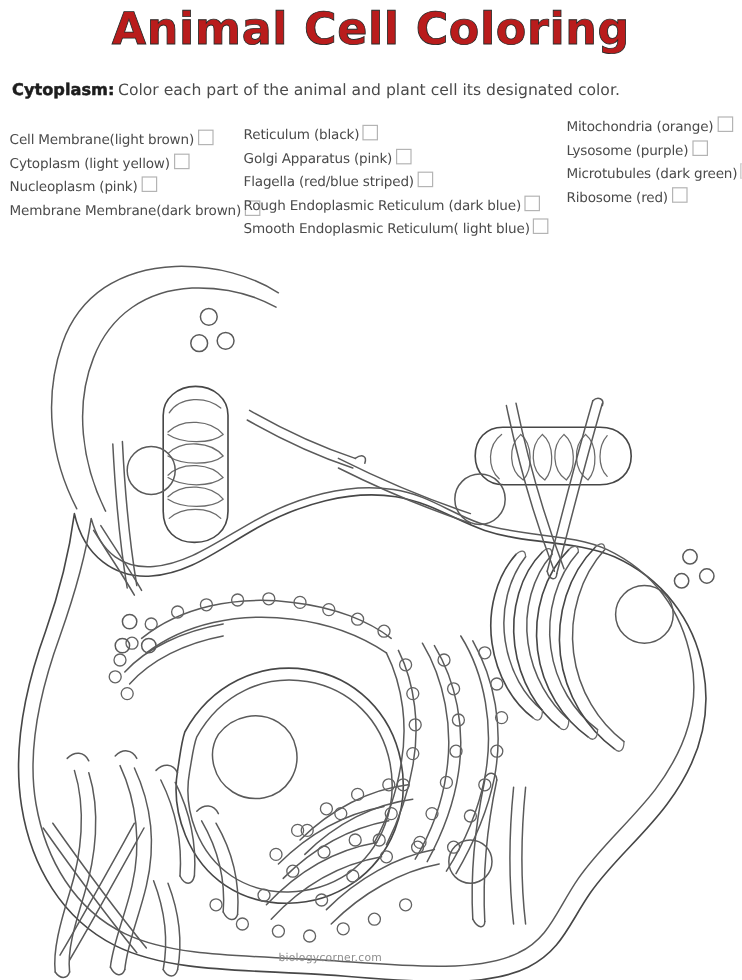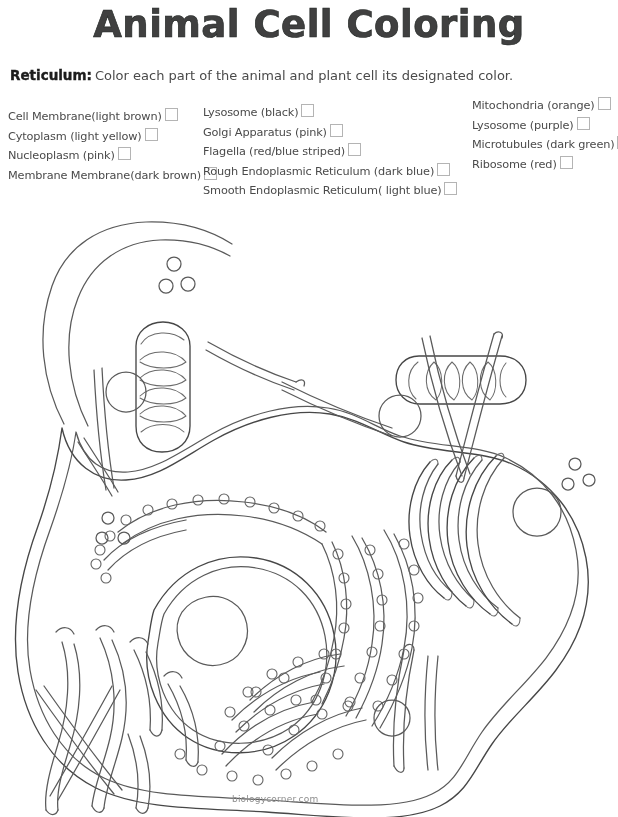--- a/index.html
+++ b/index.html
@@ -10,21 +10,21 @@
   }
   #worksheet{position:relative;width:618px;height:817px;}
 
   
   .title{
     text-align:center;
     font-family:"DejaVu Sans", sans-serif;
     font-weight:bold;
     font-size:37px;
     letter-spacing:0.5px;
-    color:#404040;
+    color:#b91c1c;
     margin:2px 0 0 0;
     padding-top:4px;
     line-height:1.0;
     -webkit-text-stroke:0.7px #262a28;
   }
 
   
   .directions{
     margin:24px 0 0 10px;
     font-size:13.5px;
@@ -94,21 +94,21 @@
   }
 </style>
 </head>
 <body>
 
 <div id="worksheet">
 
   <h1 class="title">Animal Cell Coloring</h1>
 
   <div class="directions">
-    <span class="lead">Reticulum:</span><span class="rest">Color each part of the animal and plant cell its designated color.</span>
+    <span class="lead">Cytoplasm:</span><span class="rest">Color each part of the animal and plant cell its designated color.</span>
   </div>
 
   <div class="legend">
 
     <div class="legend-col" id="legend-col-1">
       <div class="legend-item">
         <span class="legend-label">Cell Membrane(light brown)</span>
         <span class="checkbox"></span>
       </div>
       <div class="legend-item">
@@ -120,21 +120,21 @@
         <span class="checkbox"></span>
       </div>
       <div class="legend-item">
         <span class="legend-label">Membrane Membrane(dark brown)</span>
         <span class="checkbox"></span>
       </div>
     </div>
 
     <div class="legend-col" id="legend-col-2">
       <div class="legend-item">
-        <span class="legend-label">Lysosome (black)</span>
+        <span class="legend-label">Reticulum (black)</span>
         <span class="checkbox"></span>
       </div>
       <div class="legend-item">
         <span class="legend-label">Golgi Apparatus (pink)</span>
         <span class="checkbox"></span>
       </div>
       <div class="legend-item">
         <span class="legend-label">Flagella (red/blue striped)</span>
         <span class="checkbox"></span>
       </div>

